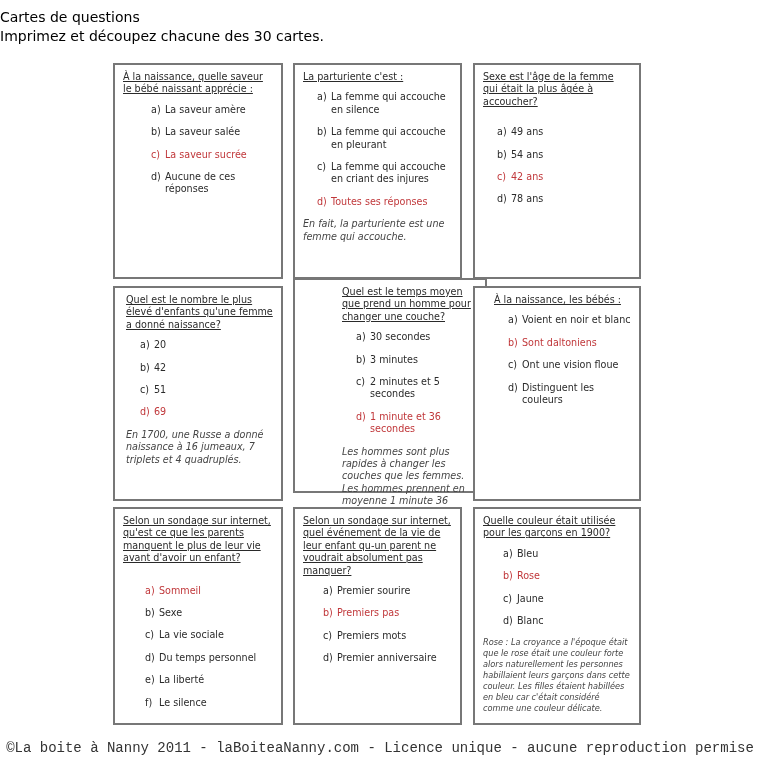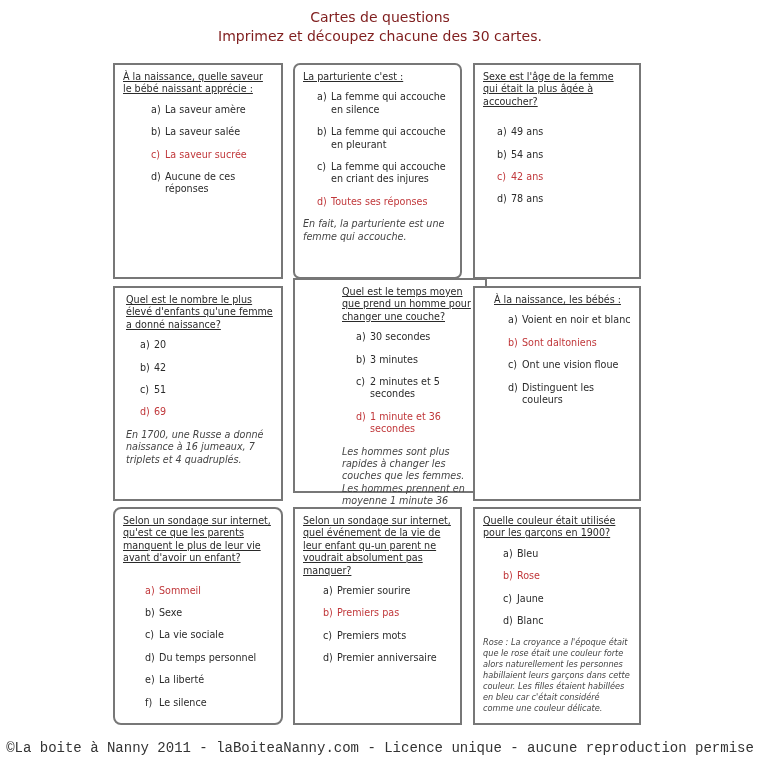--- a/index.html
+++ b/index.html
@@ -1,19 +1,19 @@
 <!DOCTYPE html>
 <html><head>
 <meta charset="utf-8">
 <style>
   html, body { margin: 0; padding: 0; background: #ffffff; }
   body { width: 760px; height: 760px; position: relative; overflow: hidden;
          font-family: "DejaVu Sans", sans-serif; color: #2a2a2a; }
-  .header { position: absolute; top: 8px; left: 0; width: 760px; text-align: center;
-            font-family: "DejaVu Sans", sans-serif; font-size: 14px; line-height: 19px; color: #7f1d1d; }
+  .header { position: absolute; top: 8px; left: 0; width: 760px; 
+            font-family: "DejaVu Sans", sans-serif; font-size: 14px; line-height: 19px; color: #000000; }
   .card { position: absolute; box-sizing: border-box; border: 2px solid #777; background: #fff;
           padding: 6px 8px 6px 8px; font-size: 9.6px; line-height: 12.4px; }
   .question { margin: 0 0 8px 0; text-decoration: underline; }
   .options { margin: 0; padding: 0; list-style: none; }
   .option { display: flex; margin: 0 0 10px 0; }
   .letter { width: 14px; flex: 0 0 14px; }
   .opt-text { flex: 1; }
   .correct { color: #c0373a; }
   .note { font-style: italic; color: #444; margin-top: 2px; }
   .footer { position: absolute; top: 740px; left: 0; width: 760px; text-align: center;
@@ -42,21 +42,21 @@
         <span class="letter">c)</span>
         <span class="opt-text">La saveur sucrée</span>
       </li>
     <li class="option">
         <span class="letter">d)</span>
         <span class="opt-text">Aucune de ces réponses</span>
       </li>
   </ul>
 </div>
 
-<div class="card" style="left:293px; top:63px; width:169px; height:216px;border-radius:7px;">
+<div class="card" style="left:293px; top:63px; width:169px; height:216px;">
   <div class="question">La parturiente c'est :</div>
   <ul class="options" style="padding-left:14px;">
     <li class="option">
         <span class="letter">a)</span>
         <span class="opt-text">La femme qui accouche en silence</span>
       </li>
     <li class="option">
         <span class="letter">b)</span>
         <span class="opt-text">La femme qui accouche en pleurant</span>
       </li>
@@ -155,21 +155,21 @@
         <span class="letter">c)</span>
         <span class="opt-text">Ont une vision floue</span>
       </li>
     <li class="option">
         <span class="letter">d)</span>
         <span class="opt-text">Distinguent les couleurs</span>
       </li>
   </ul>
 </div>
 
-<div class="card" style="left:113px; top:507px; width:170px; height:218px;border-radius:8px;">
+<div class="card" style="left:113px; top:507px; width:170px; height:218px;">
   <div class="question" style="margin-bottom:20px;">Selon un sondage sur internet, qu'est ce que les parents manquent le plus de leur vie avant d'avoir un enfant?</div>
   <ul class="options" style="padding-left:22px;">
     <li class="option correct">
         <span class="letter">a)</span>
         <span class="opt-text">Sommeil</span>
       </li>
     <li class="option">
         <span class="letter">b)</span>
         <span class="opt-text">Sexe</span>
       </li>

